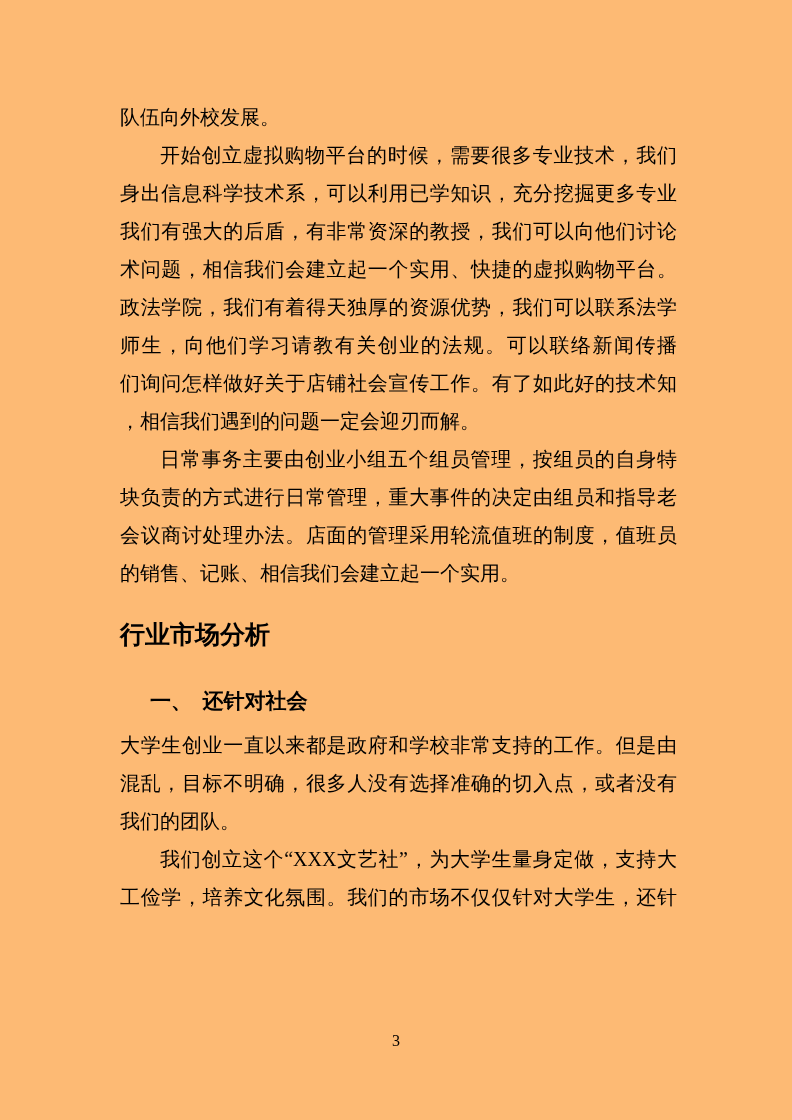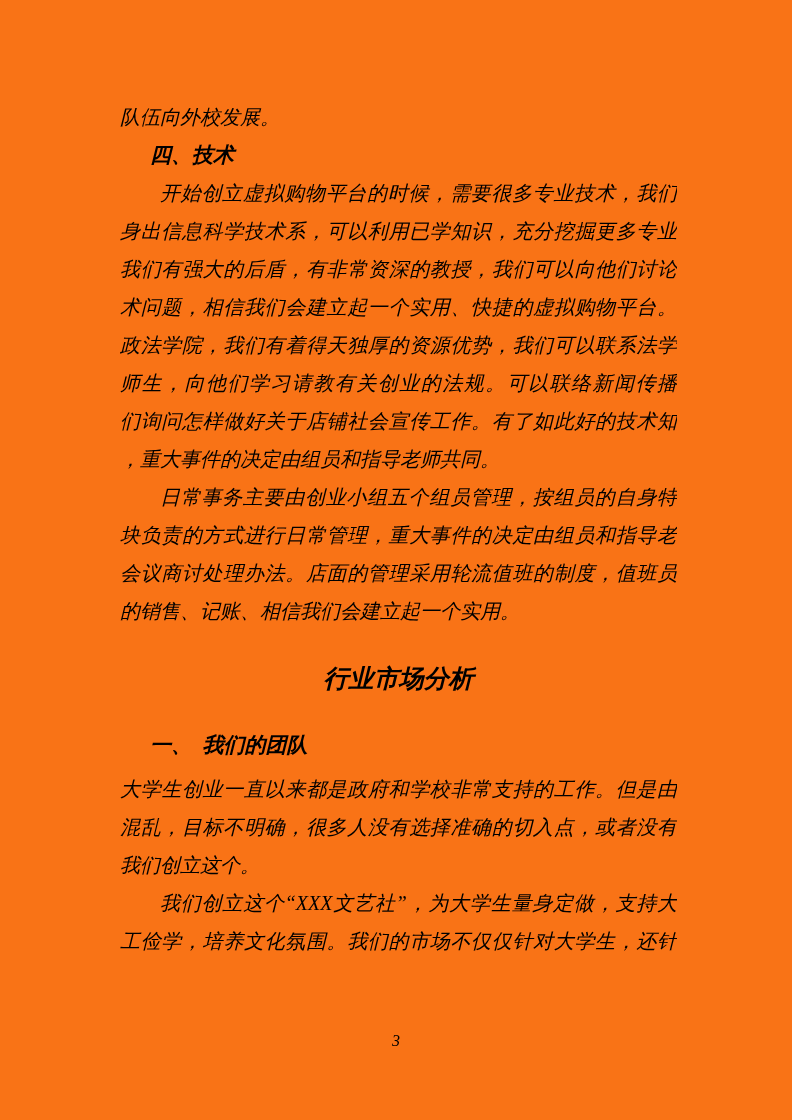--- a/index.html
+++ b/index.html
@@ -4,25 +4,24 @@
 <style>
   html, body {
     margin: 0;
     padding: 0;
     background: #ffffff;
   }
   .page {
     position: relative;
     width: 792px;
     height: 1120px;
-    background: #f97316;
+    background: #fdba74;
     color: #000000;
     font-family: "Liberation Serif", "DejaVu Serif", serif;
     overflow: hidden;
-    font-style: italic;
   }
   .content {
     position: absolute;
     left: 120px;
     top: 98px;
     width: 557px;
   }
   .para {
     margin: 0;
   }
@@ -54,22 +53,22 @@
     height: 38px;
     margin-left: 30px;
     white-space: pre-wrap;
   }
   .doc-title {
     font-family: "Liberation Sans", "DejaVu Sans", sans-serif;
     font-weight: 700;
     font-size: 25px;
     line-height: 44px;
     height: 44px;
-    text-align: center;
-    margin-top: 26px;
+    text-align: left;
+    margin-top: 20px;
     margin-bottom: 26px;
   }
   .footer {
     position: absolute;
     top: 1030px;
     left: 0;
     width: 792px;
     text-align: center;
     font-size: 16px;
     line-height: 22px;
@@ -77,43 +76,42 @@
   }
 </style>
 </head>
 <body>
 
 <div class="page">
   <div class="content">
       <div class="para">
         <div class="line short">队伍向外校发展。</div>
       </div>
-      <div class="heading">四、技术</div>
       <div class="para">
         <div class="line indent">开始创立虚拟购物平台的时候，需要很多专业技术，我们的团队</div>
         <div class="line">身出信息科学技术系，可以利用已学知识，充分挖掘更多专业技术，</div>
         <div class="line">我们有强大的后盾，有非常资深的教授，我们可以向他们讨论请教技</div>
         <div class="line">术问题，相信我们会建立起一个实用、快捷的虚拟购物平台。在山东</div>
         <div class="line">政法学院，我们有着得天独厚的资源优势，我们可以联系法学专业的</div>
         <div class="line">师生，向他们学习请教有关创业的法规。可以联络新闻传播系，向他</div>
         <div class="line">们询问怎样做好关于店铺社会宣传工作。有了如此好的技术知识背景</div>
-        <div class="line short">，重大事件的决定由组员和指导老师共同。</div>
+        <div class="line short">，相信我们遇到的问题一定会迎刃而解。</div>
       </div>
       <div class="para">
         <div class="line indent">日常事务主要由创业小组五个组员管理，按组员的自身特长用分</div>
         <div class="line">块负责的方式进行日常管理，重大事件的决定由组员和指导老师共同</div>
         <div class="line">会议商讨处理办法。店面的管理采用轮流值班的制度，值班员负当天</div>
         <div class="line short">的销售、记账、相信我们会建立起一个实用。</div>
       </div>
       <div class="doc-title">行业市场分析</div>
-      <div class="heading">一、 我们的团队</div>
+      <div class="heading">一、 还针对社会</div>
       <div class="para after-heading">
         <div class="line">大学生创业一直以来都是政府和学校非常支持的工作。但是由于市场</div>
         <div class="line">混乱，目标不明确，很多人没有选择准确的切入点，或者没有创意，</div>
-        <div class="line short">我们创立这个。</div>
+        <div class="line short">我们的团队。</div>
       </div>
       <div class="para">
         <div class="line indent">我们创立这个“XXX文艺社”，为大学生量身定做，支持大学生勤</div>
         <div class="line">工俭学，培养文化氛围。我们的市场不仅仅针对大学生，还针对社会</div>
       </div>
     </div>
   <div class="footer">3</div>
 </div>
 
 </body></html>

